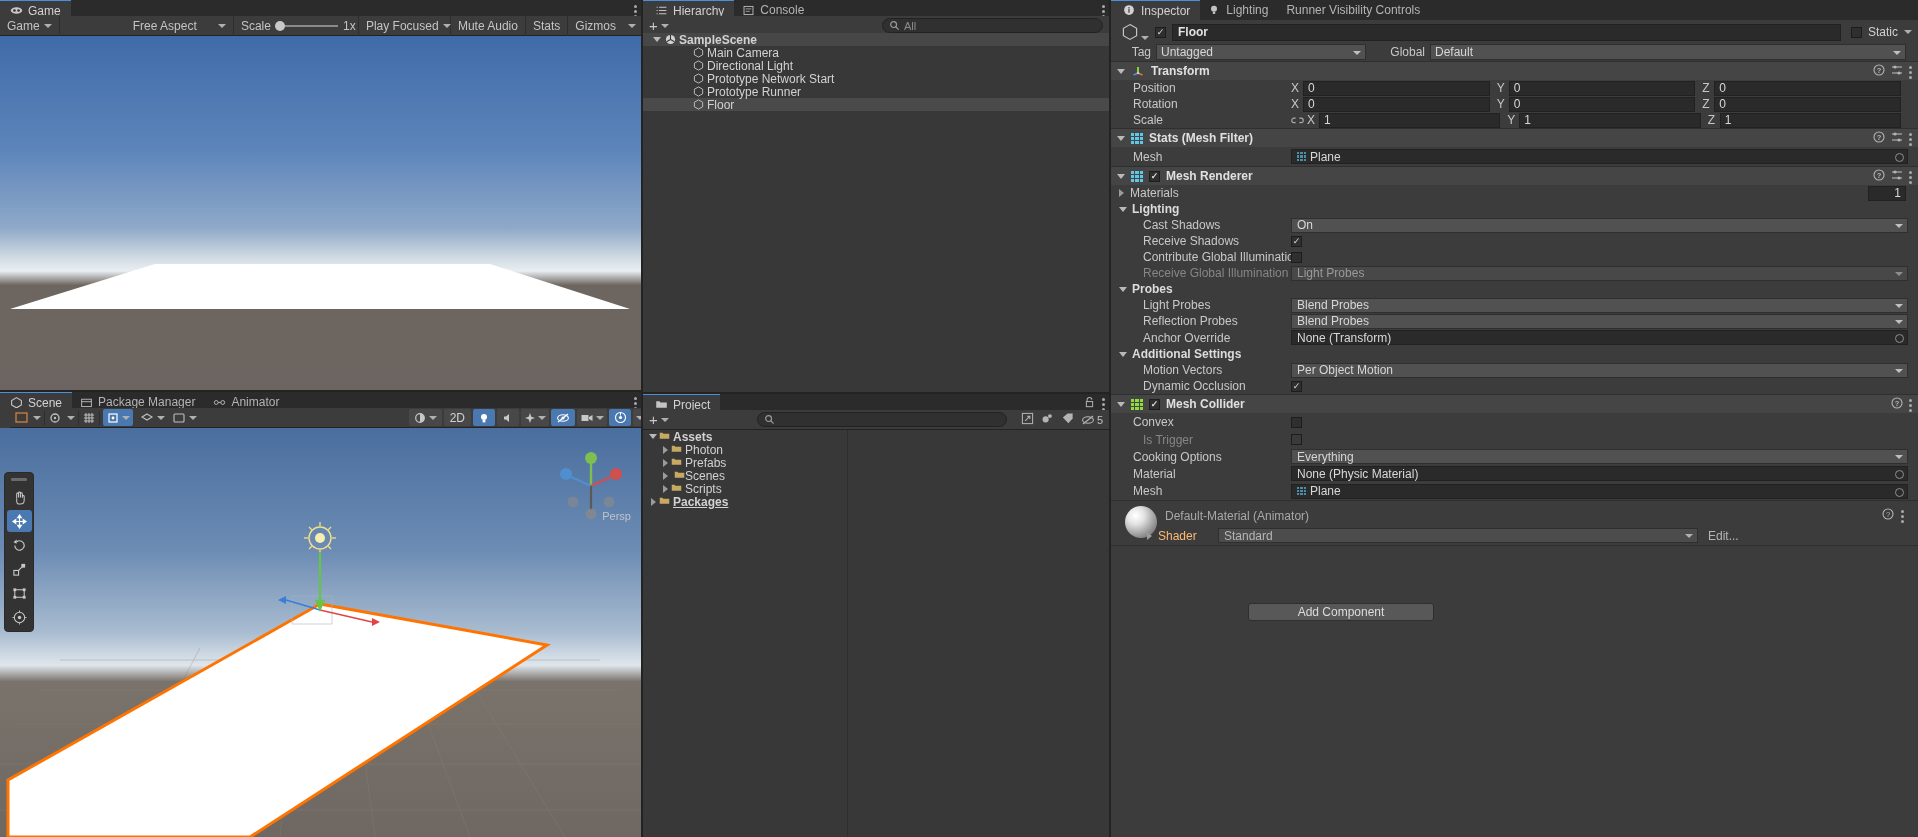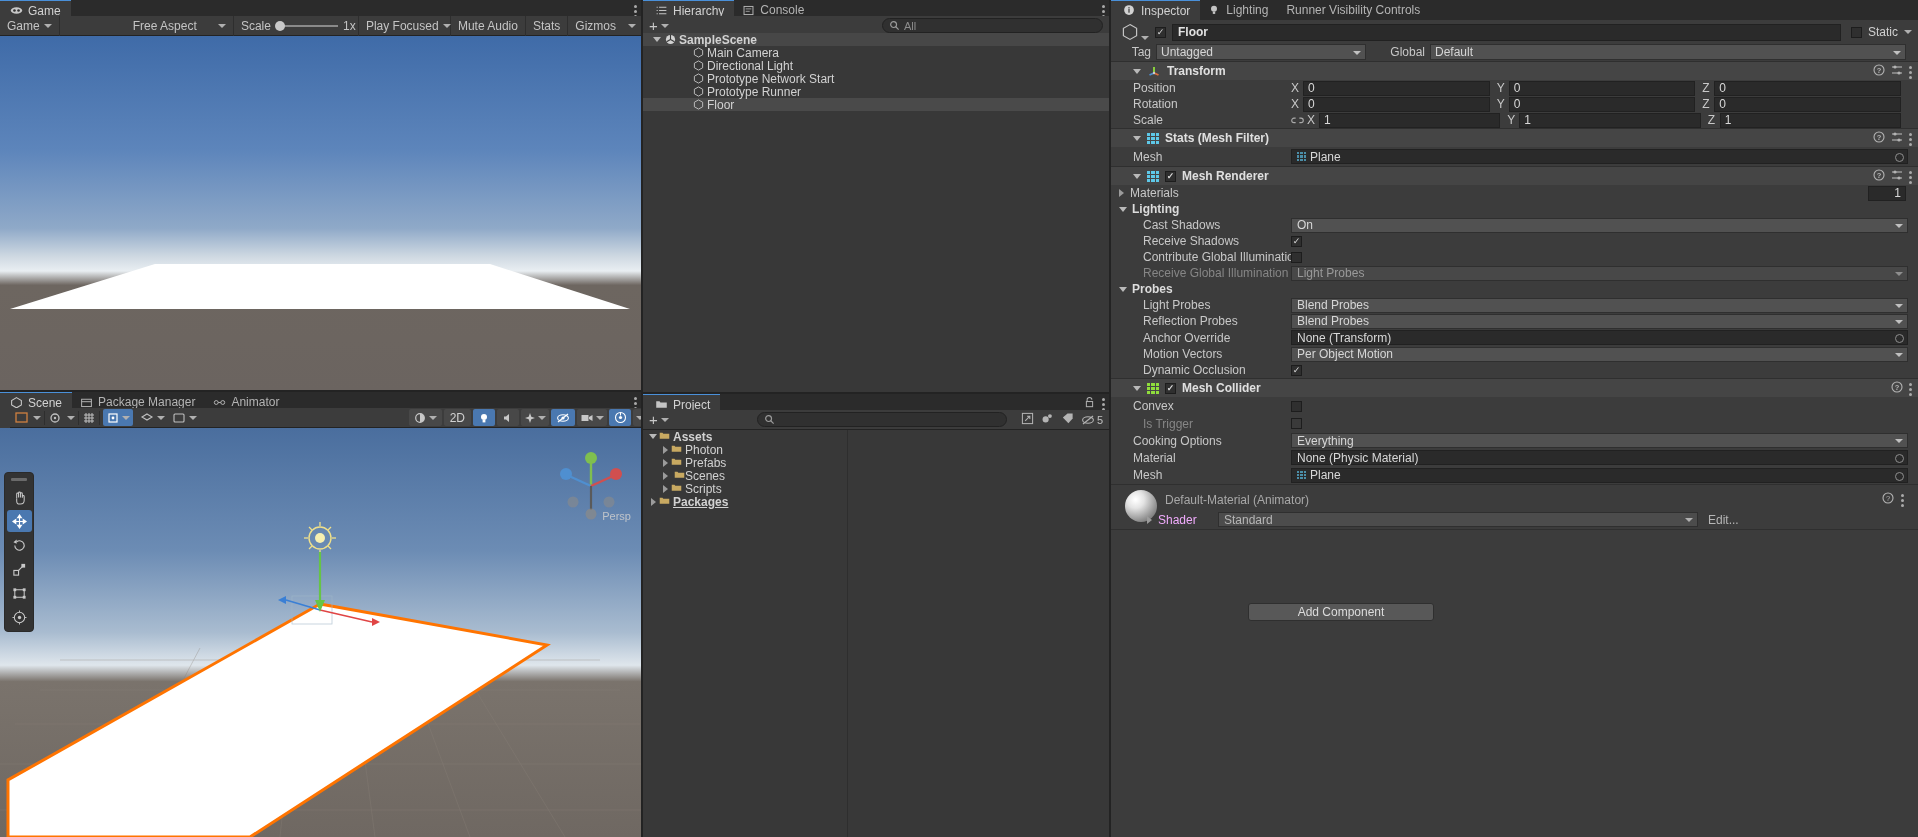--- a/index.html
+++ b/index.html
@@ -68,21 +68,21 @@
   .nameRow { height:22px; display:flex; align-items:center; gap:6px; padding:2px 6px 0 10px; }
   .nameField { flex:1; height:17px; background:#2a2a2a; border:1px solid #212121; color:#e2e2e2;
                display:flex; align-items:center; padding:0 5px; font-weight:bold; font-size:12px; }
   .tagRow { height:19px; display:flex; align-items:center; padding:0 6px 0 10px; gap:5px; font-size:12px; }
   .dd { background:#515151; border:1px solid #2f2f2f; height:16px; display:flex; align-items:center;
         padding:0 4px; color:#d6d6d6; font-size:12px; position:relative; }
   .dd .c { position:absolute; right:4px; top:6px; width:0;height:0;
            border-left:4px solid transparent;border-right:4px solid transparent;border-top:4px solid #c0c0c0;}
   .comp { border-top:1px solid #2f2f2f; }
   .compHdr { height:18px; display:flex; align-items:center; gap:6px; background:#454545;
-             padding-left:22px; font-weight:bold; color:#e0e0e0; font-size:12px; }
+             padding-left:6px; font-weight:bold; color:#e0e0e0; font-size:12px; }
   .compHdr .icons { margin-left:auto; display:flex; gap:6px; align-items:center; padding-right:6px; }
   .tri { width:0;height:0;border-left:4px solid transparent;border-right:4px solid transparent;
          border-top:5px solid #b9b9b9; }
   .tri.r { border:none;width:0;height:0;border-top:4px solid transparent;
            border-bottom:4px solid transparent;border-left:5px solid #9b9b9b; }
   .prop { height:16px; display:flex; align-items:center; font-size:12px; color:#c8c8c8; }
   .prop .lab { width:180px; padding-left:22px; }
   .prop .lab.l2 { padding-left:32px; }
   .prop .lab.dim { color:#868686; }
   .prop .val { flex:1; display:flex; align-items:center; gap:0; padding-right:10px; }
@@ -1019,20 +1019,24 @@
         <div class="prop" style="height:17px;">
           <span class="lab l2">Anchor Override</span>
           <span class="val">
             <span class="objFld">
               <span>None (Transform)</span>
               <span class="dot"></span>
             </span>
           </span>
         </div>
 
+        <div class="secHdr">
+          <span class="tri"></span>
+          <span>Additional Settings</span>
+        </div>
 
         <div class="prop">
           <span class="lab l2">Motion Vectors</span>
           <span class="val">
             <span class="ddFull">
               <span>Per Object Motion</span>
               <span class="c" style="position:absolute;right:4px;top:5px;width:0;height:0;border-left:4px solid transparent;border-right:4px solid transparent;border-top:4px solid #c0c0c0;"></span>
             </span>
           </span>
         </div>
@@ -1140,21 +1144,21 @@
               </span>
               <span class="kebab">
                   <i></i>
                   <i></i>
                   <i></i>
                 </span>
             </span>
           </div>
           <div style="display:flex;align-items:center;gap:6px;margin-top:5px;">
             <span class="tri r" style="margin-left:-18px;"></span>
-            <span style="color:#f0abfc;font-size:12px;width:54px;">Shader</span>
+            <span style="color:#fdba74;font-size:12px;width:54px;">Shader</span>
             <span class="ddFull" style="background:#4c4c4c;color:#b6b6b6;max-width:480px;">
               <span>Standard</span>
               <span class="c" style="position:absolute;right:4px;top:5px;width:0;height:0;border-left:4px solid transparent;border-right:4px solid transparent;border-top:4px solid #b0b0b0;"></span>
             </span>
             <span style="color:#b6b6b6;font-size:12px;padding:0 6px 0 4px;">Edit...</span>
           </div>
         </div>
       </div>
 
       <div style="border-top:1px solid #2f2f2f;margin-top:5px;"></div>

